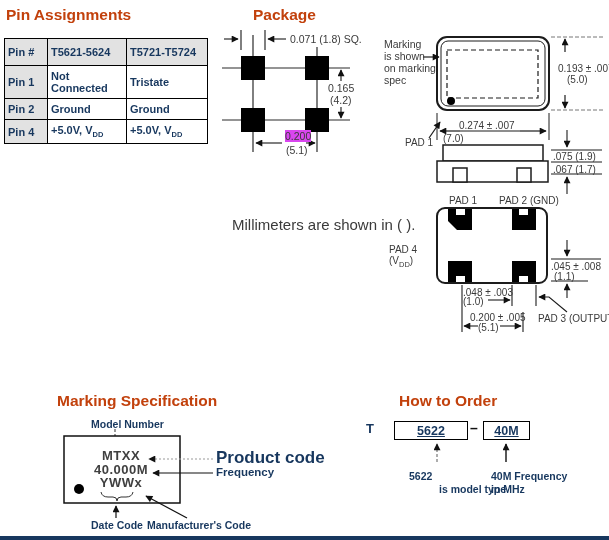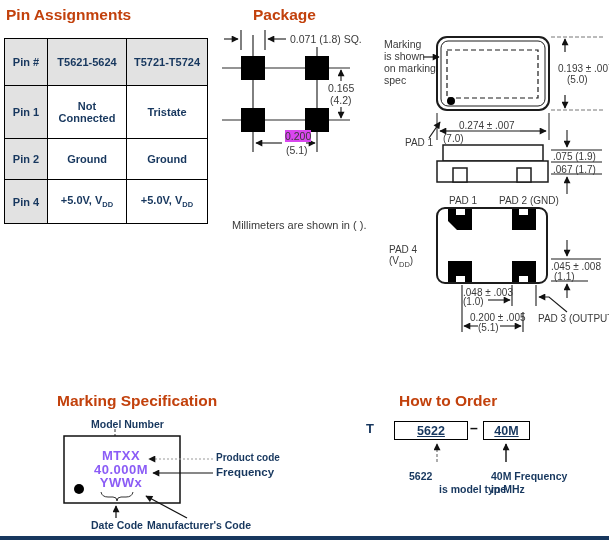--- a/index.html
+++ b/index.html
@@ -4,26 +4,26 @@
 <style>
   html,body{margin:0;padding:0;background:#fff;}
   .page{position:relative;width:609px;height:540px;background:#ffffff;overflow:hidden;
         font-family:"Liberation Sans","DejaVu Sans",sans-serif;}
   svg.linework{position:absolute;left:0;top:0;pointer-events:none;}
   .sect-title{position:absolute;font-size:15.5px;font-weight:bold;color:#c2410c;white-space:nowrap;}
   .lbl{position:absolute;font-size:10.5px;color:#3a3a3a;white-space:nowrap;line-height:12px;}
   .dim{position:absolute;font-size:10px;color:#3a3a3a;white-space:nowrap;line-height:11px;}
   .navy-lbl{position:absolute;font-size:10.5px;font-weight:bold;color:#17375E;white-space:nowrap;line-height:12px;}
   .chip-text{position:absolute;left:69px;top:449px;width:104px;text-align:center;
-             font-size:13px;font-weight:bold;color:#8b5cf6;letter-spacing:0.5px;line-height:13.5px;}
+             font-size:13px;font-weight:bold;color:#404040;letter-spacing:0.5px;line-height:13.5px;}
   sub{font-size:7.5px;}
   
   table.pin-table{position:absolute;left:4px;top:38px;border-collapse:collapse;
                   border:1.5px solid #000;font-size:11px;color:#17375E;}
-  table.pin-table th,table.pin-table td{border:1px solid #000;text-align:center;padding:14px 3px;}
+  table.pin-table th,table.pin-table td{border:1px solid #000;text-align:left;padding:4px 3px;}
   table.pin-table th{background:#E2E2E2;font-weight:bold;height:18px;}
   table.pin-table td.pincol{background:#E2E2E2;font-weight:bold;}
   table.pin-table td{font-weight:600;}
   .c0{width:36px;} .c1{width:72px;} .c2{width:74px;}
   
   .order-box{position:absolute;border:1.8px solid #000;display:flex;align-items:center;justify-content:center;
              font-size:12.5px;font-weight:bold;color:#17375E;text-decoration:underline;background:#fff;}
   .footer-bar{position:absolute;left:0;bottom:0;width:609px;height:4px;background:#17375E;}
 </style>
 </head>
@@ -193,30 +193,30 @@
     <div>PAD 4</div>
     <div><span>(V</span><sub>DD</sub><span>)</span></div>
   </div>
   <div class="dim" style="left:551px;top:261px;">.045 ± .008</div>
   <div class="dim" style="left:554px;top:271px;">(1.1)</div>
   <div class="dim" style="left:463px;top:287px;">.048 ± .003</div>
   <div class="dim" style="left:463px;top:296px;">(1.0)</div>
   <div class="dim" style="left:470px;top:312px;">0.200 ± .005</div>
   <div class="dim" style="left:478px;top:322px;background:#fff;">(5.1)</div>
   <div class="dim" style="left:538px;top:313px;">PAD 3 (OUTPUT)</div>
-  <div class="lbl" style="left:232px;top:219px;font-size:11px;">Millimeters are shown in (  ).</div>
+  <div class="lbl" style="left:232px;top:219px;font-size:15px;">Millimeters are shown in (  ).</div>
 
   <div class="sect-title" style="left:57px;top:392px;">Marking Specification</div>
   <div class="navy-lbl" style="left:91px;top:418px;">Model Number</div>
   <div class="chip-text">
     <div>MTXX</div>
     <div>40.000M</div>
     <div>YWWx</div>
   </div>
-  <div class="navy-lbl" style="left:216px;top:452px;font-size:10px;">Product code</div>
+  <div class="navy-lbl" style="left:216px;top:452px;font-size:17px;">Product code</div>
   <div class="navy-lbl" style="left:216px;top:466px;font-size:11.5px;">Frequency</div>
   <div class="navy-lbl" style="left:91px;top:519px;">Date Code</div>
   <div class="navy-lbl" style="left:147px;top:519px;">Manufacturer's Code</div>
 
   <div class="sect-title" style="left:399px;top:392px;">How to Order</div>
   <div class="navy-lbl" style="left:366px;top:423px;font-size:13px;">T</div>
   <div class="order-box" style="left:394px;top:421px;width:72px;height:17px;">5622</div>
   <div class="navy-lbl" style="left:470px;top:422px;font-size:14px;color:#111;">–</div>
   <div class="order-box" style="left:483px;top:421px;width:45px;height:17px;">40M</div>
   <div class="navy-lbl" style="left:409px;top:470px;">5622</div>

